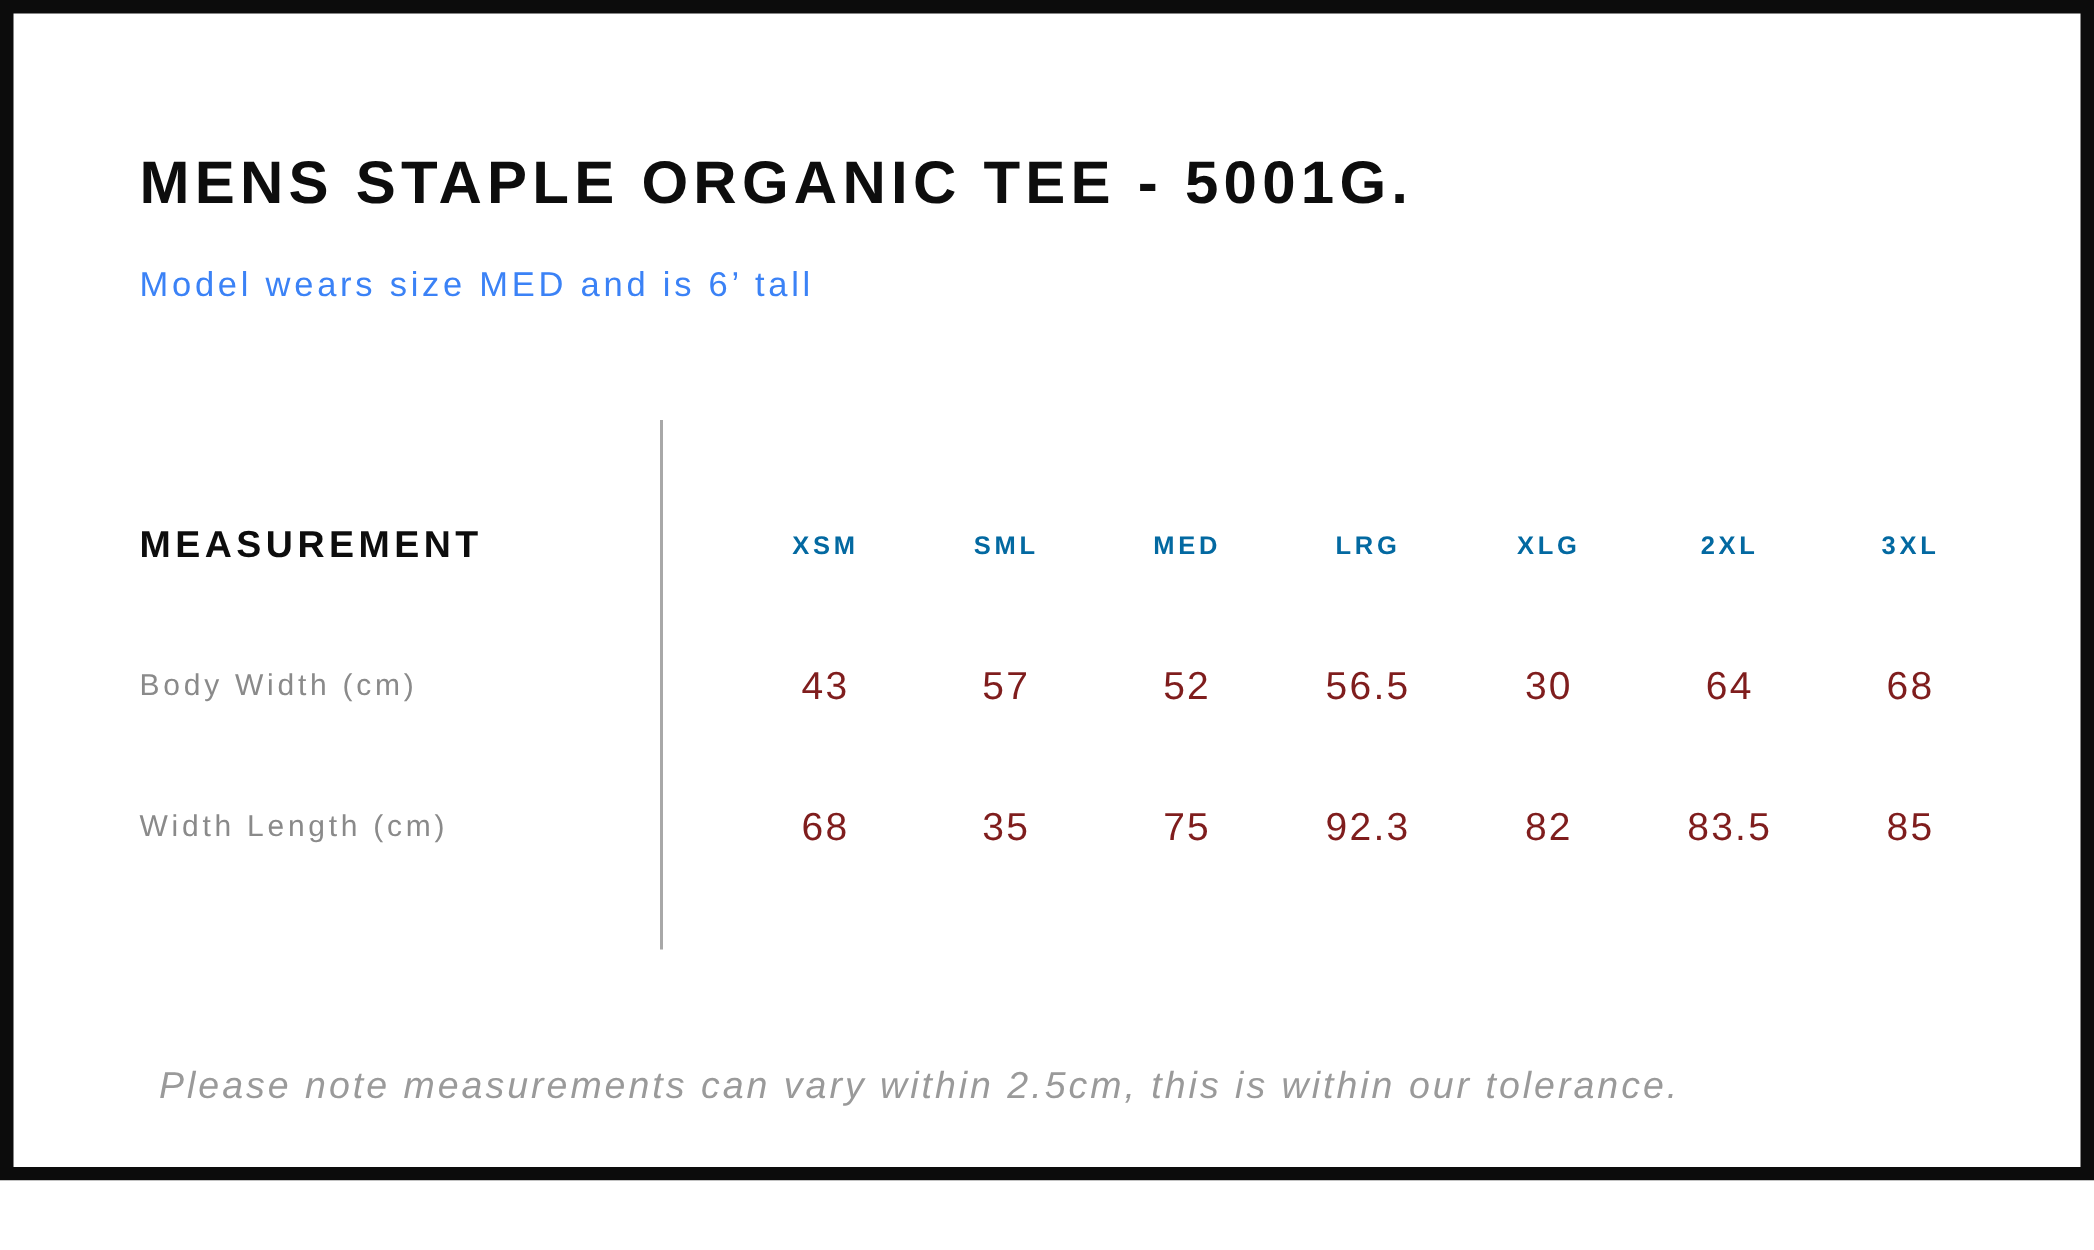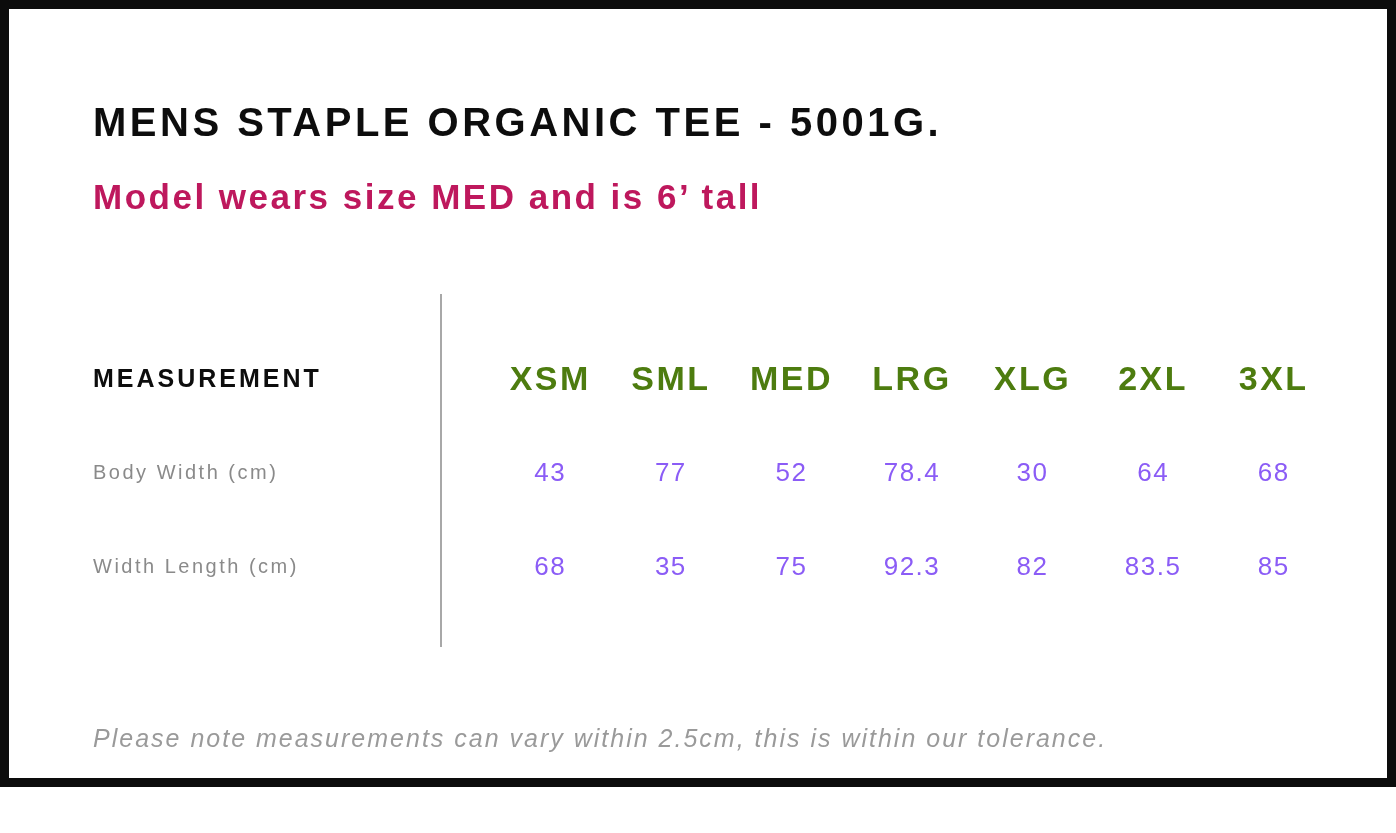--- a/index.html
+++ b/index.html
@@ -18,26 +18,25 @@
     margin: 93px 0 0 0;
     font-size: 40px;
     line-height: 1;
     font-weight: bold;
     letter-spacing: 3.5px;
     color: #0d0d0d;
     white-space: nowrap;
   }
   .subtitle {
     margin: 34px 0 0 0;
-    font-size: 35px;
+    font-size: 23px;
     line-height: 1.2;
     letter-spacing: 2.5px;
-    color: #be185d;
+    color: #3b82f6;
     white-space: nowrap;
-    font-weight: bold;
   }
   .chart {
     position: relative;
     margin-top: 76px;
     height: 353px;
     box-sizing: border-box;
     padding-top: 37px;
   }
   .divider {
     position: absolute;
@@ -65,31 +64,31 @@
   .cols {
     flex: 1;
     margin-left: 50px;
     display: grid;
     grid-template-columns: repeat(7, 1fr);
   }
   .cell {
     text-align: center;
     font-size: 26px;
     letter-spacing: 1.5px;
-    color: #8b5cf6;
+    color: #7f1d1d;
     white-space: nowrap;
   }
   .row.header .cell {
-    font-size: 34px;
+    font-size: 17px;
     font-weight: bold;
     letter-spacing: 2.5px;
-    color: #4d7c0f;
+    color: #0369a1;
   }
   .note {
-    margin: 77px 0 0 0;
+    margin: 77px 0 0 13px;
     font-size: 25px;
     font-style: italic;
     letter-spacing: 2px;
     color: #9a9a9a;
     white-space: nowrap;
   }
 </style>
 </head>
 <body>
 
@@ -112,23 +111,23 @@
         <div class="cell">XLG</div>
         <div class="cell">2XL</div>
         <div class="cell">3XL</div>
       </div>
     </div>
 
     <div class="row">
       <div class="label-cell">Body Width (cm)</div>
       <div class="cols">
         <div class="cell">43</div>
-        <div class="cell">77</div>
+        <div class="cell">57</div>
         <div class="cell">52</div>
-        <div class="cell">78.4</div>
+        <div class="cell">56.5</div>
         <div class="cell">30</div>
         <div class="cell">64</div>
         <div class="cell">68</div>
       </div>
     </div>
 
     <div class="row">
       <div class="label-cell">Width Length (cm)</div>
       <div class="cols">
         <div class="cell">68</div>

